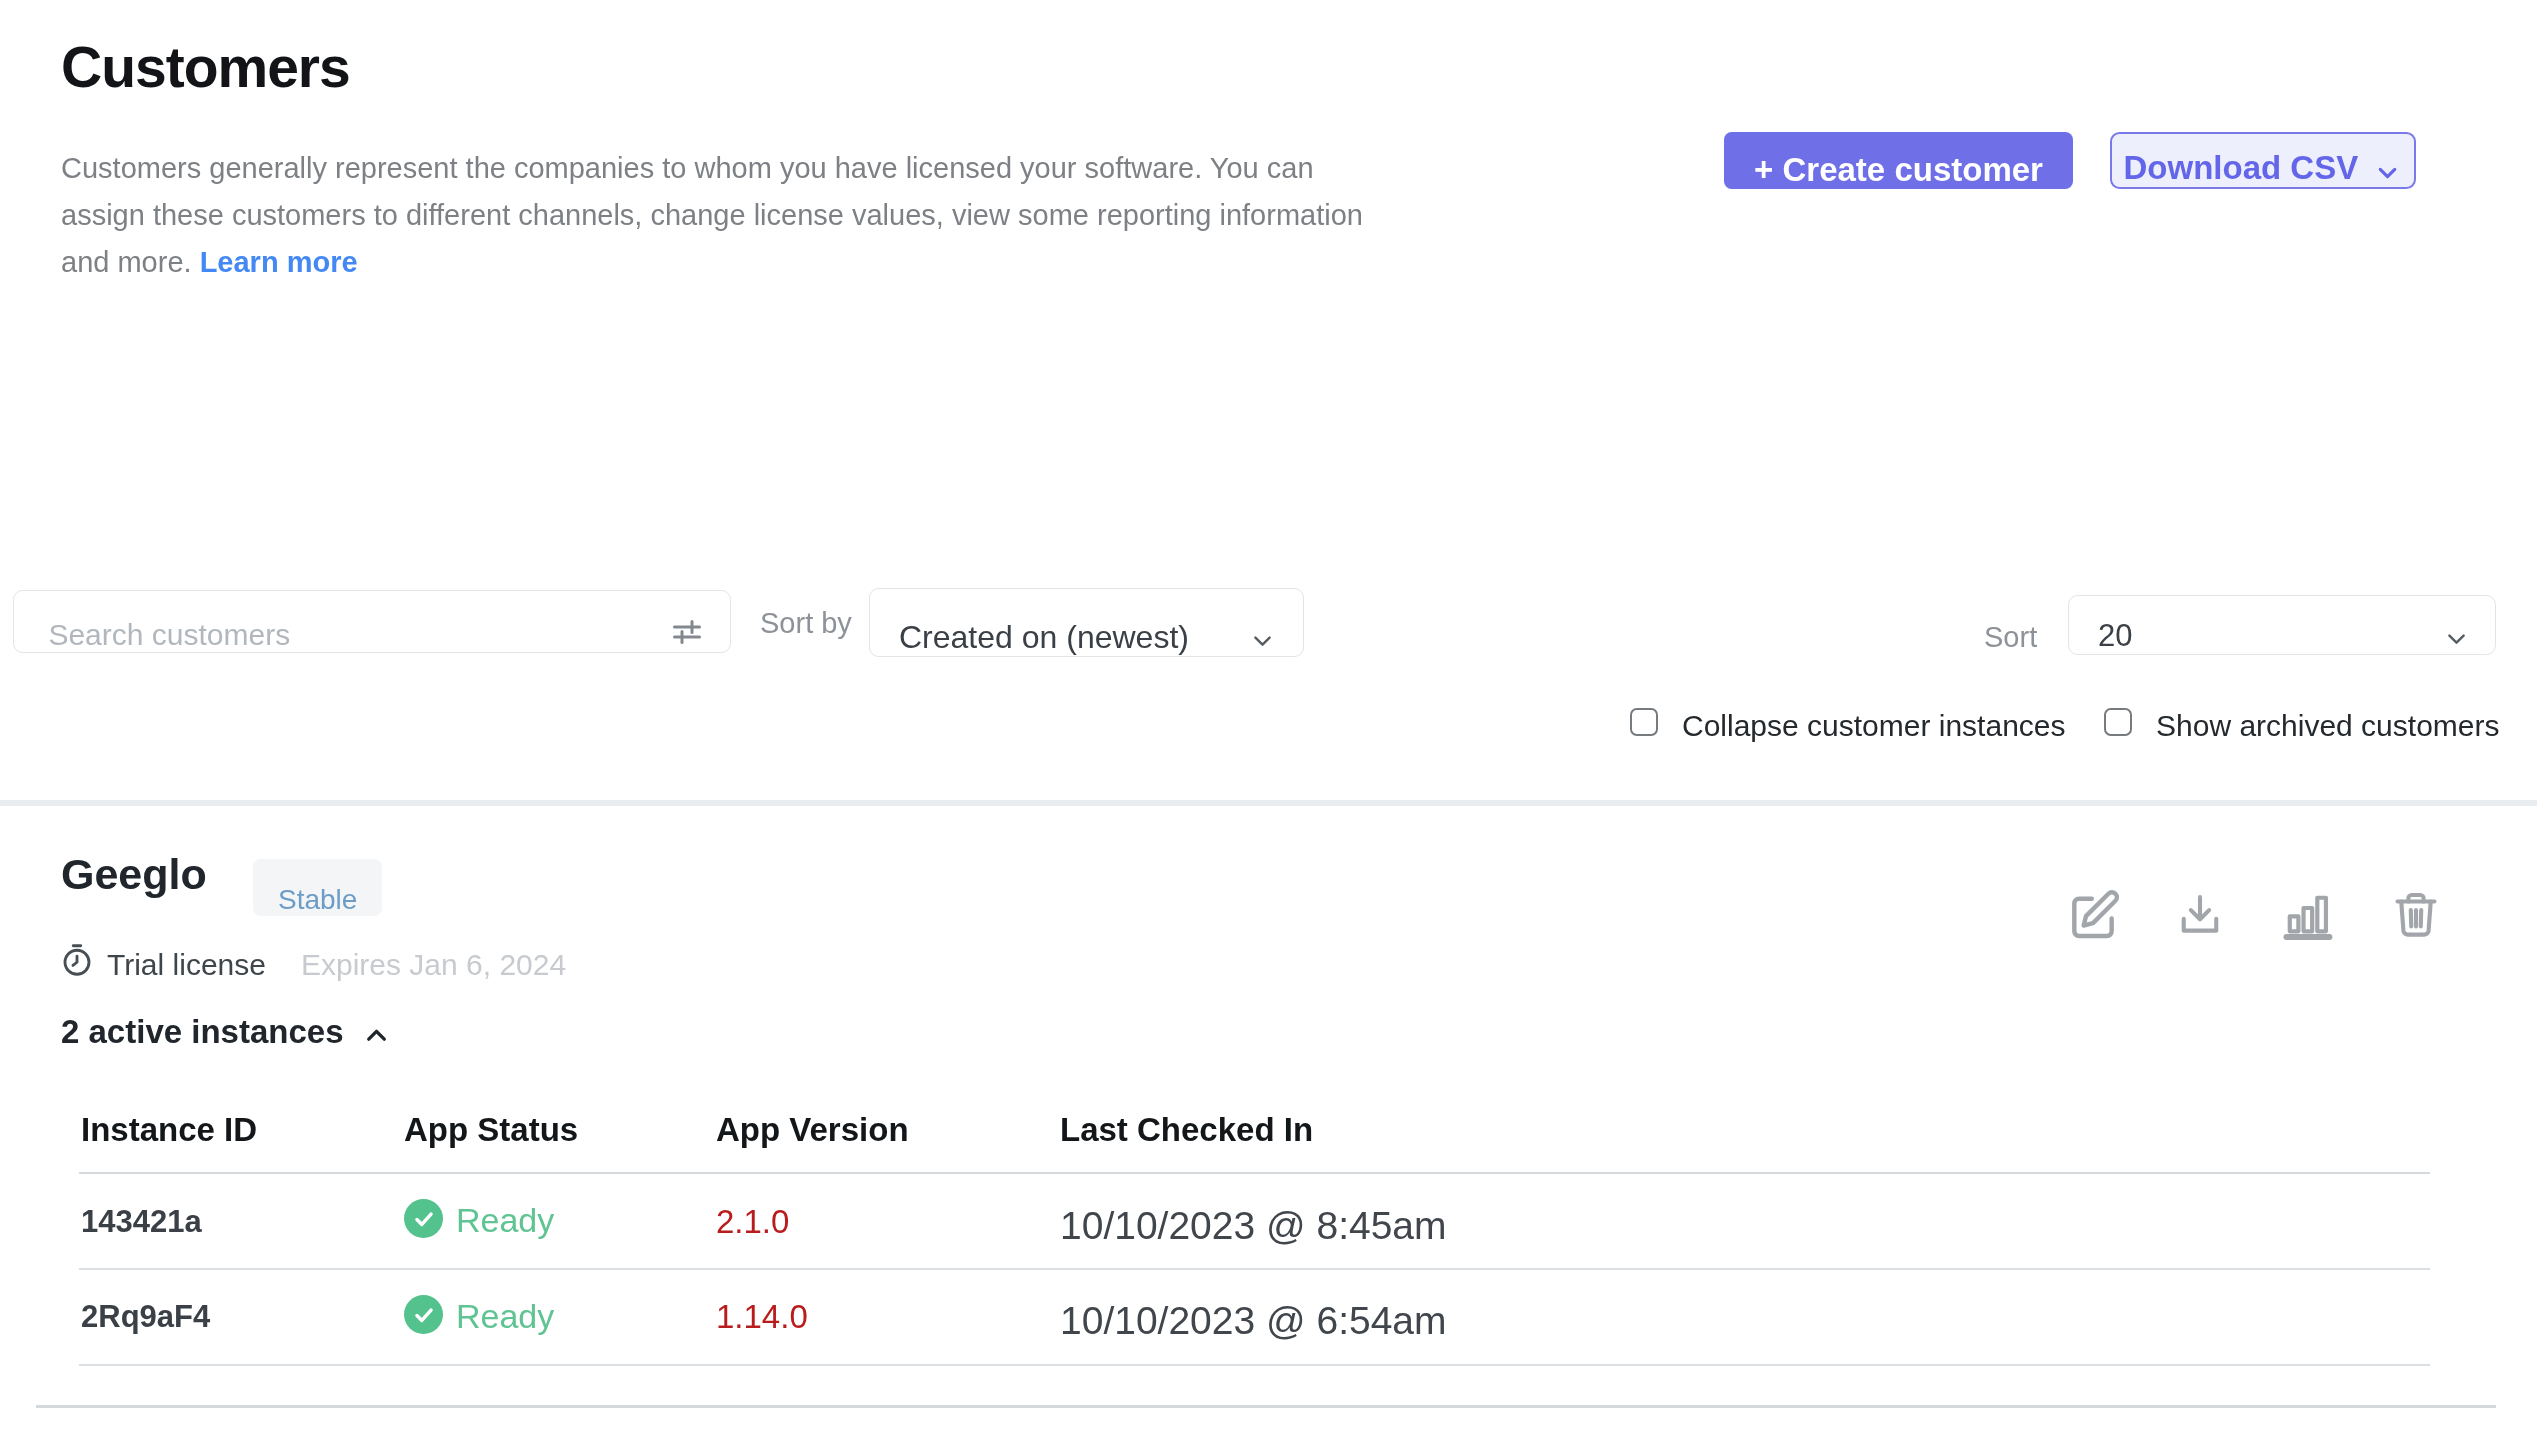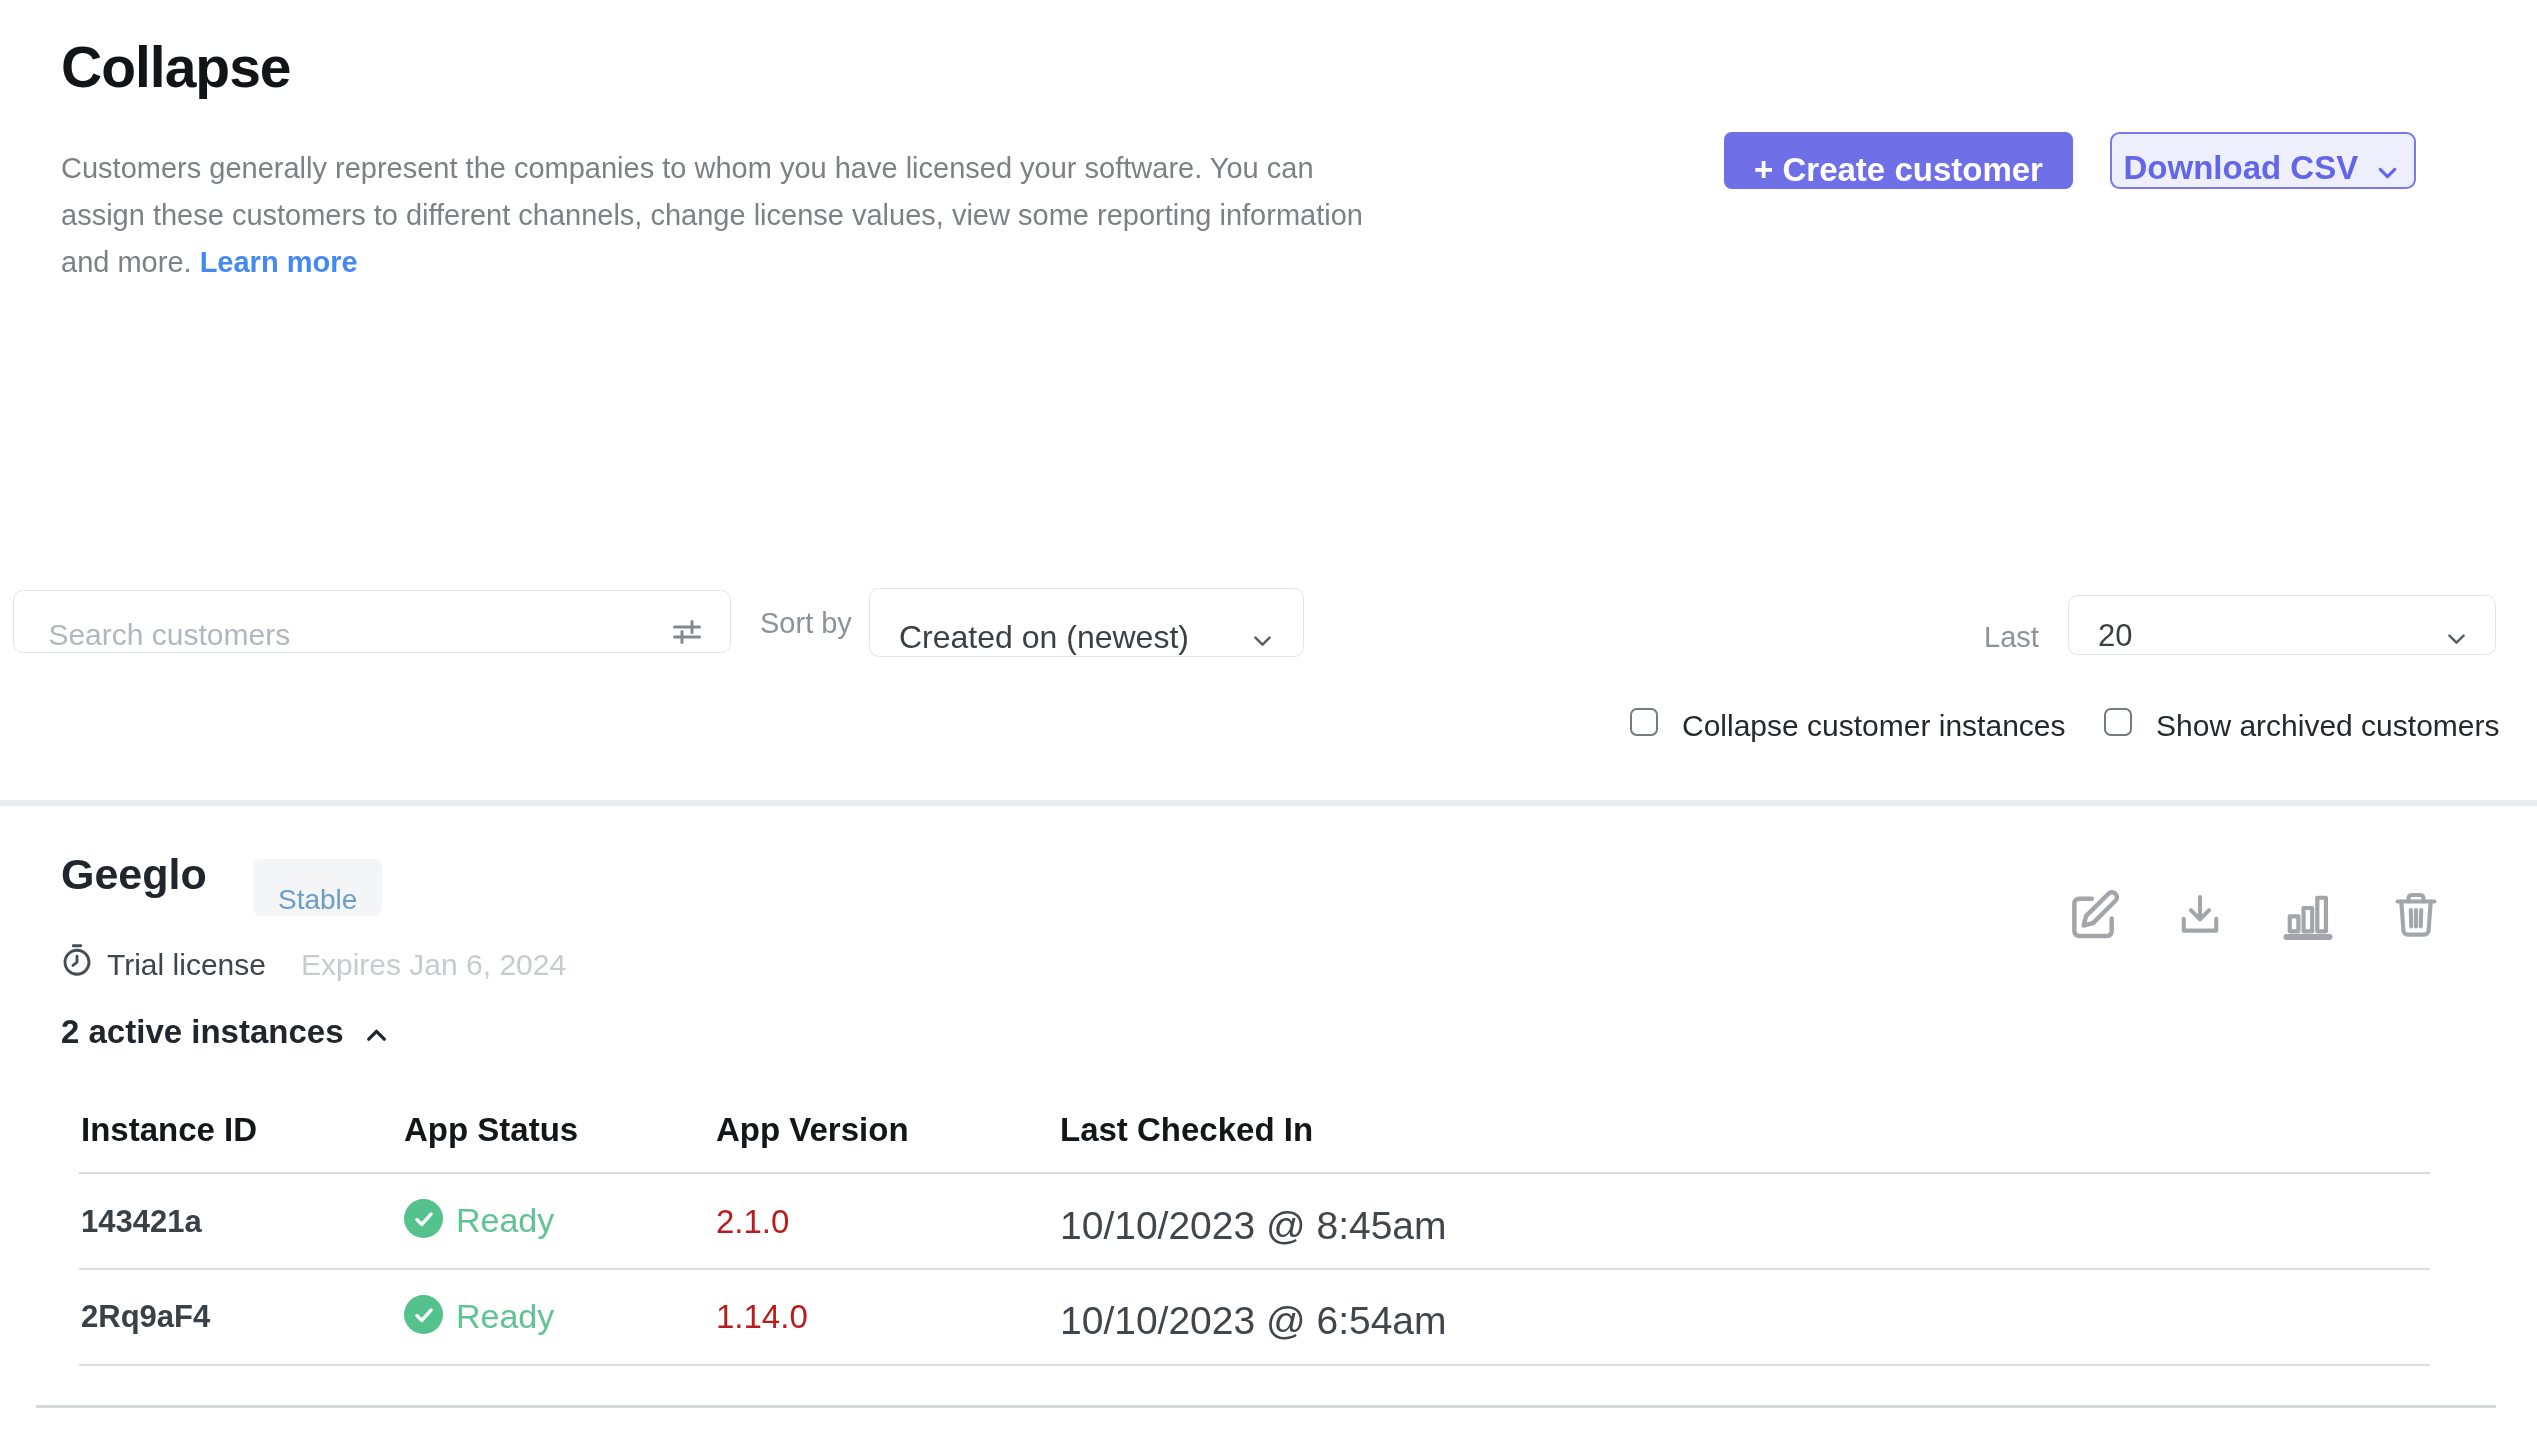--- a/index.html
+++ b/index.html
@@ -81,21 +81,21 @@
   #r1-id { top:1204px; } #r1-circle { top:1199px; } #r1-status { top:1201px; } #r1-version { top:1203px; } #r1-date { top:1204px; }
   #r2-id { top:1299px; } #r2-circle { top:1295px; } #r2-status { top:1297px; } #r2-version { top:1298px; } #r2-date { top:1299px; }
 
   svg { display:block; }
 </style>
 </head>
 <body>
 
 <div id="screen">
 
-  <div class="abs" id="page-title">Collapse</div>
+  <div class="abs" id="page-title">Customers</div>
 
   <div class="abs" id="page-desc">
     <span class="desc-line">Customers generally represent the companies to whom you have licensed your software. You can</span>
     <span class="desc-line">assign these customers to different channels, change license values, view some reporting information</span>
     <span class="desc-line"><span>and more.</span>
       <span id="learn-more">Learn more</span></span>
   </div>
 
   <div class="abs flexc" id="create-btn">
     <span>+ Create customer</span>
@@ -127,21 +127,21 @@
 
   <div class="abs flexc" id="sort-select">
     <span id="sort-value">Created on (newest)</span>
     <span>
       <svg width="31" height="31" viewBox="0 0 24 24" fill="none" stroke="#565c61" stroke-width="1.9" stroke-linecap="round" stroke-linejoin="round">
           <path d="M6.5 9.8 L12 15.2 L17.5 9.8"></path>
         </svg>
     </span>
   </div>
 
-  <div class="abs" id="show-label">Last</div>
+  <div class="abs" id="show-label">Sort</div>
 
   <div class="abs flexc" id="show-select">
     <span id="show-value">20</span>
     <span>
       <svg width="31" height="31" viewBox="0 0 24 24" fill="none" stroke="#565c61" stroke-width="1.9" stroke-linecap="round" stroke-linejoin="round">
           <path d="M6.5 9.8 L12 15.2 L17.5 9.8"></path>
         </svg>
     </span>
   </div>
 

